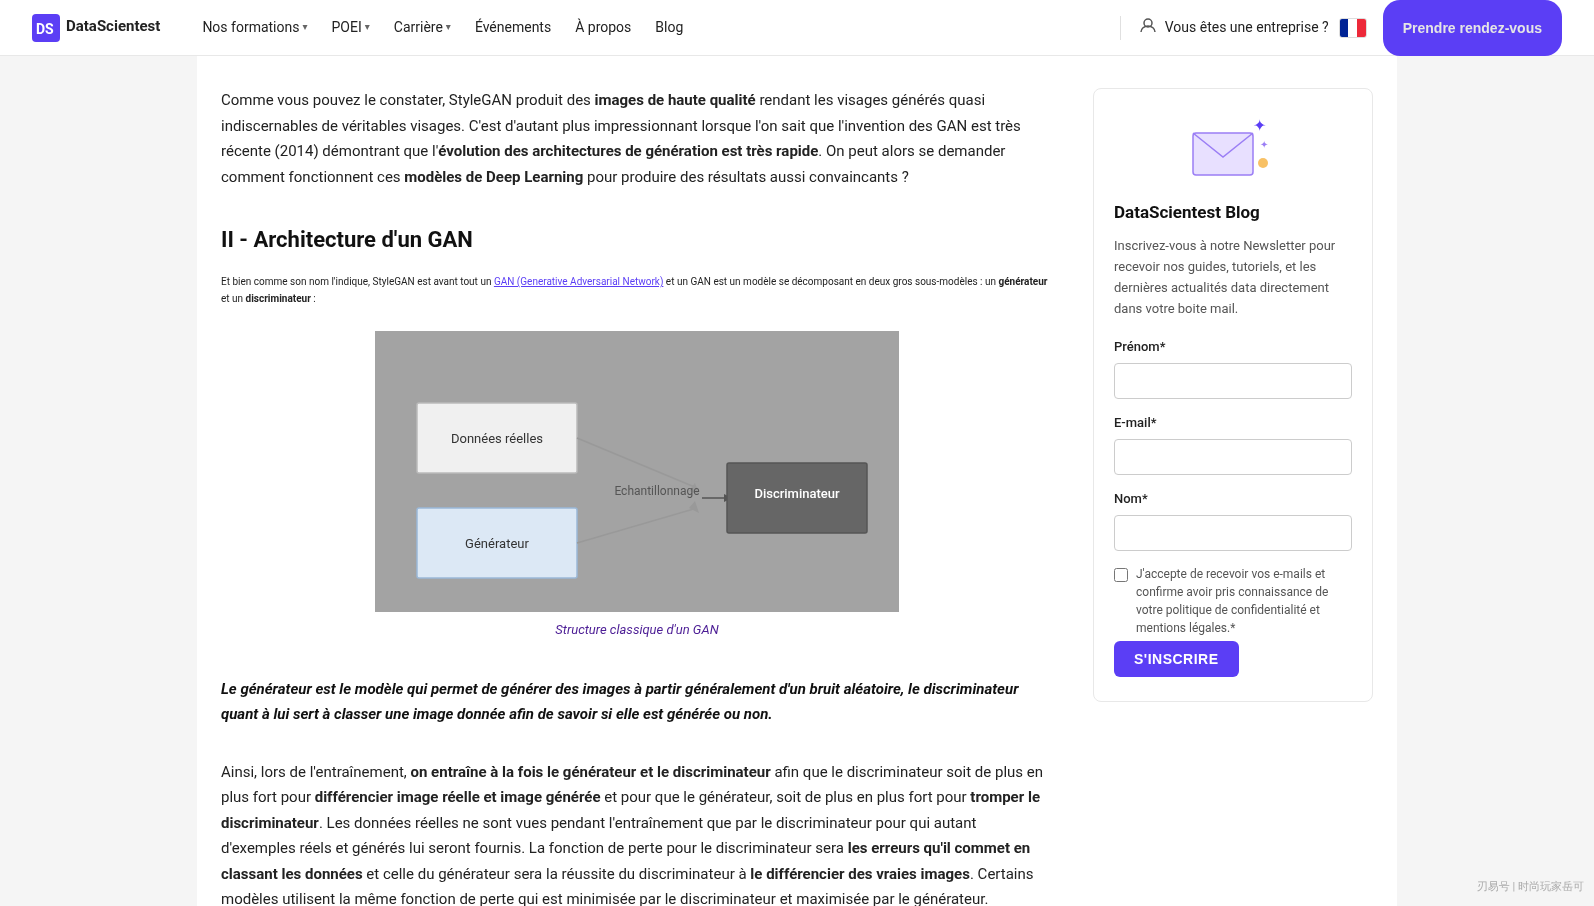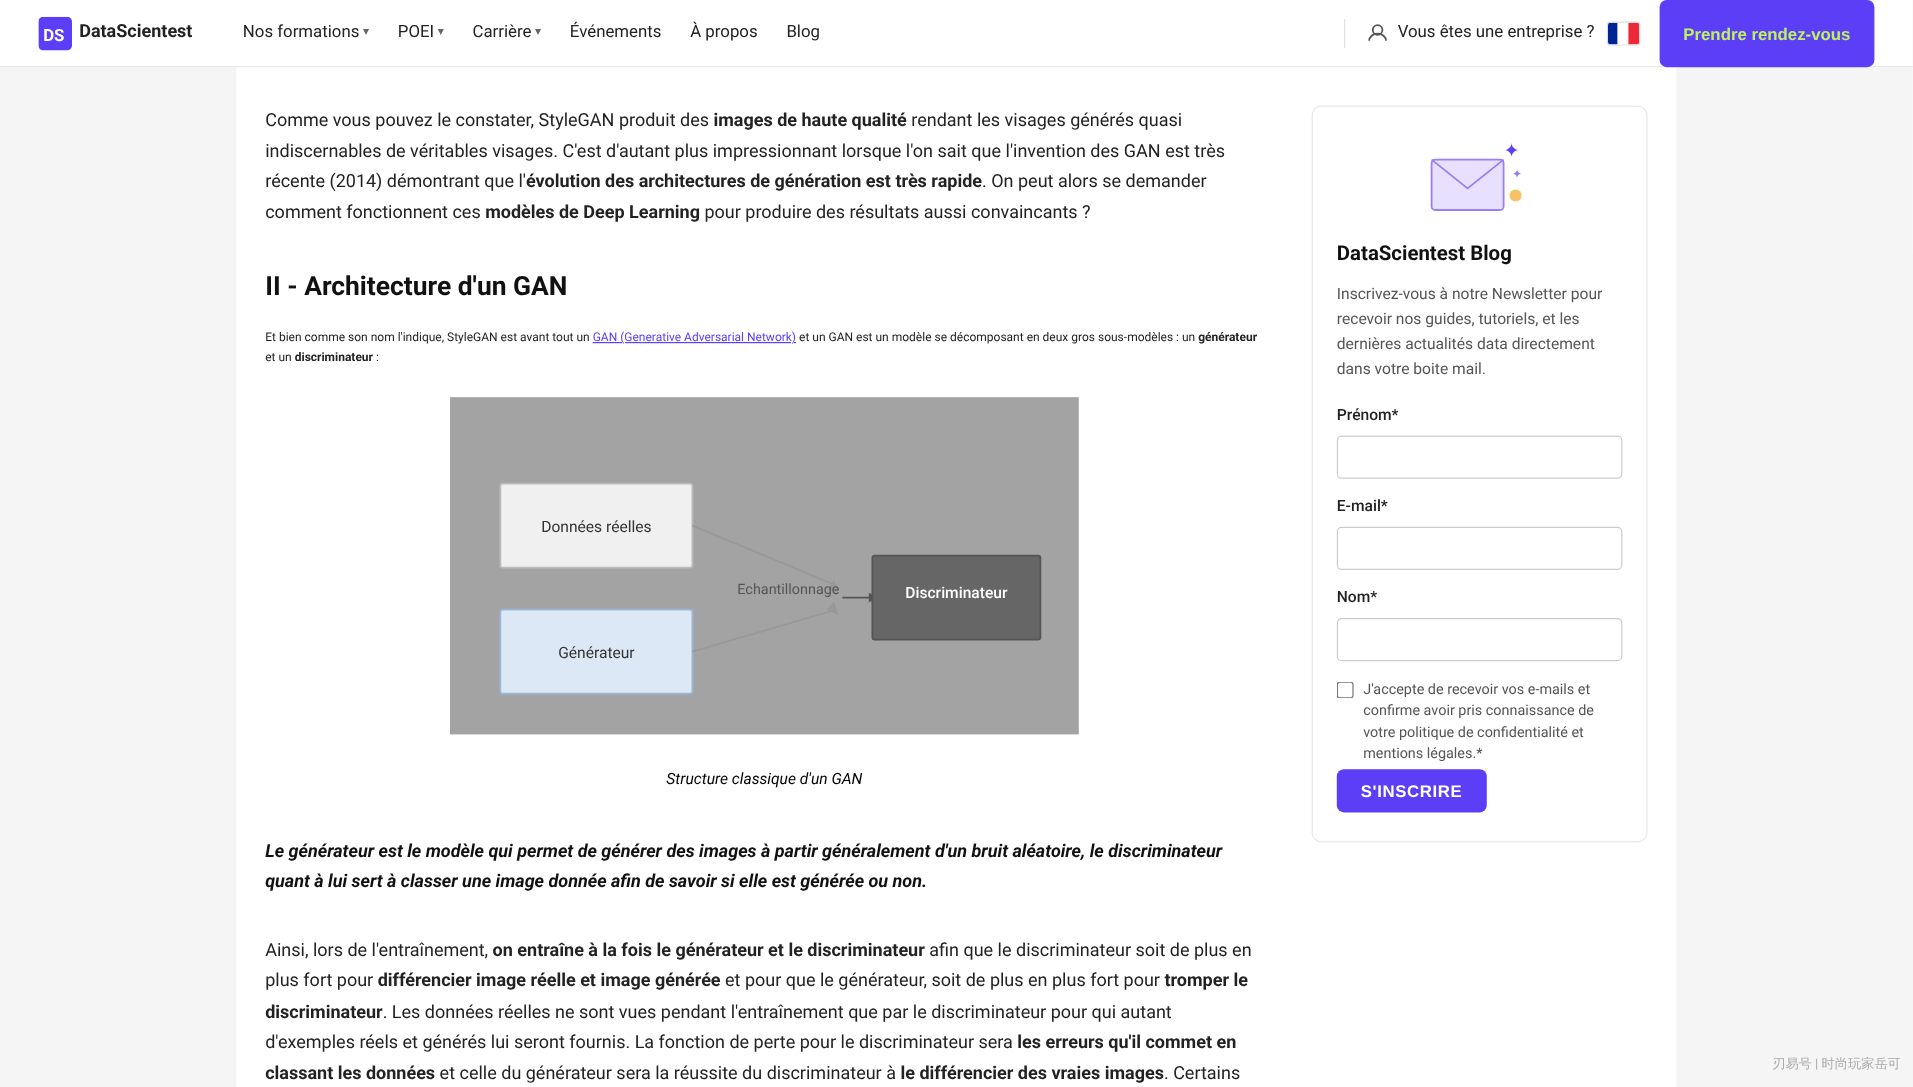--- a/index.html
+++ b/index.html
@@ -61,21 +61,20 @@
       color: #666;
     }
     .nav-divider {
       width: 1px;
       height: 24px;
       background: #e0e0e0;
       margin: 0 8px;
     }
     .nav-enterprise {
       display: flex;
-      align-items: center;
       gap: 8px;
       font-size: 14px;
       color: #222;
       cursor: pointer;
       padding: 6px 10px;
       white-space: nowrap;
     }
     .nav-flag {
       width: 28px;
       height: 20px;
@@ -84,23 +83,23 @@
       border: 1px solid #ddd;
       flex-shrink: 0;
     }
     .flag-fr {
       display: flex;
       height: 100%;
     }
     .flag-stripe { flex: 1; height: 100%; }
     .cta-btn {
       background: #5b3ef5;
-      color: #bef264;
+      color: #e5e5e5;
       border: none;
-      border-radius: 6px;
+      border-radius: 17px;
       padding: 20px 20px;
       font-size: 14px;
       font-weight: 600;
       cursor: pointer;
       white-space: nowrap;
       margin-left: 16px;
     }
 
     
     .page-container {
@@ -154,24 +153,24 @@
       margin: 24px 0 8px 0;
     }
 
     .diagram-svg-wrapper {
       background: #a3a3a3;
       padding: 12px;
     }
 
     .diagram-caption {
       font-size: 13px;
-      color: #000000;
+      color: #4c1d95;
       font-style: italic;
       text-align: center;
-      margin-top: 28px;
+      margin-top: 8px;
       margin-bottom: 24px;
     }
 
     
     .quote-block {
       font-size: 15px;
       font-style: italic;
       font-weight: 700;
       color: #111;
       line-height: 1.7;

